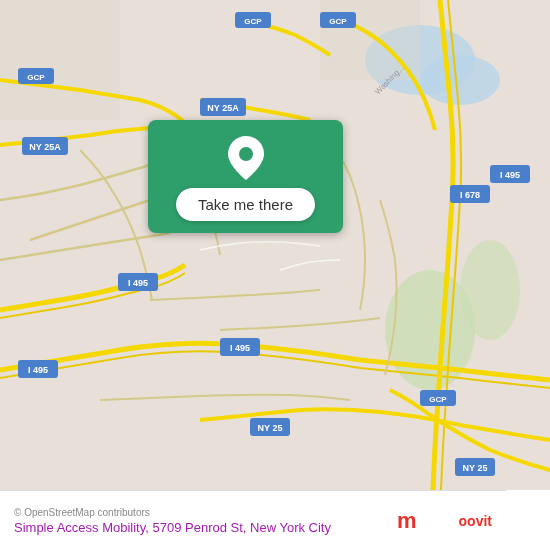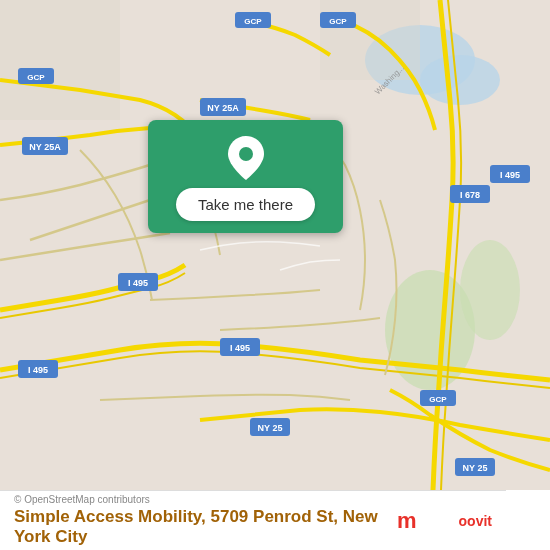--- a/index.html
+++ b/index.html
@@ -88,23 +88,23 @@
       flex-direction: column;
       gap: 2px;
     }
 
     #copyright-text {
       font-size: 10px;
       color: #888;
     }
 
     #address-text {
-      font-size: 17px;
-      color: #a16207;
-      font-weight: 700;
+      font-size: 13px;
+      color: #a21caf;
+      font-weight: 400;
     }
 
     #moovit-logo {
       display: flex;
       align-items: center;
       gap: 4px;
     }
 
     .moovit-m {
       font-size: 22px;

